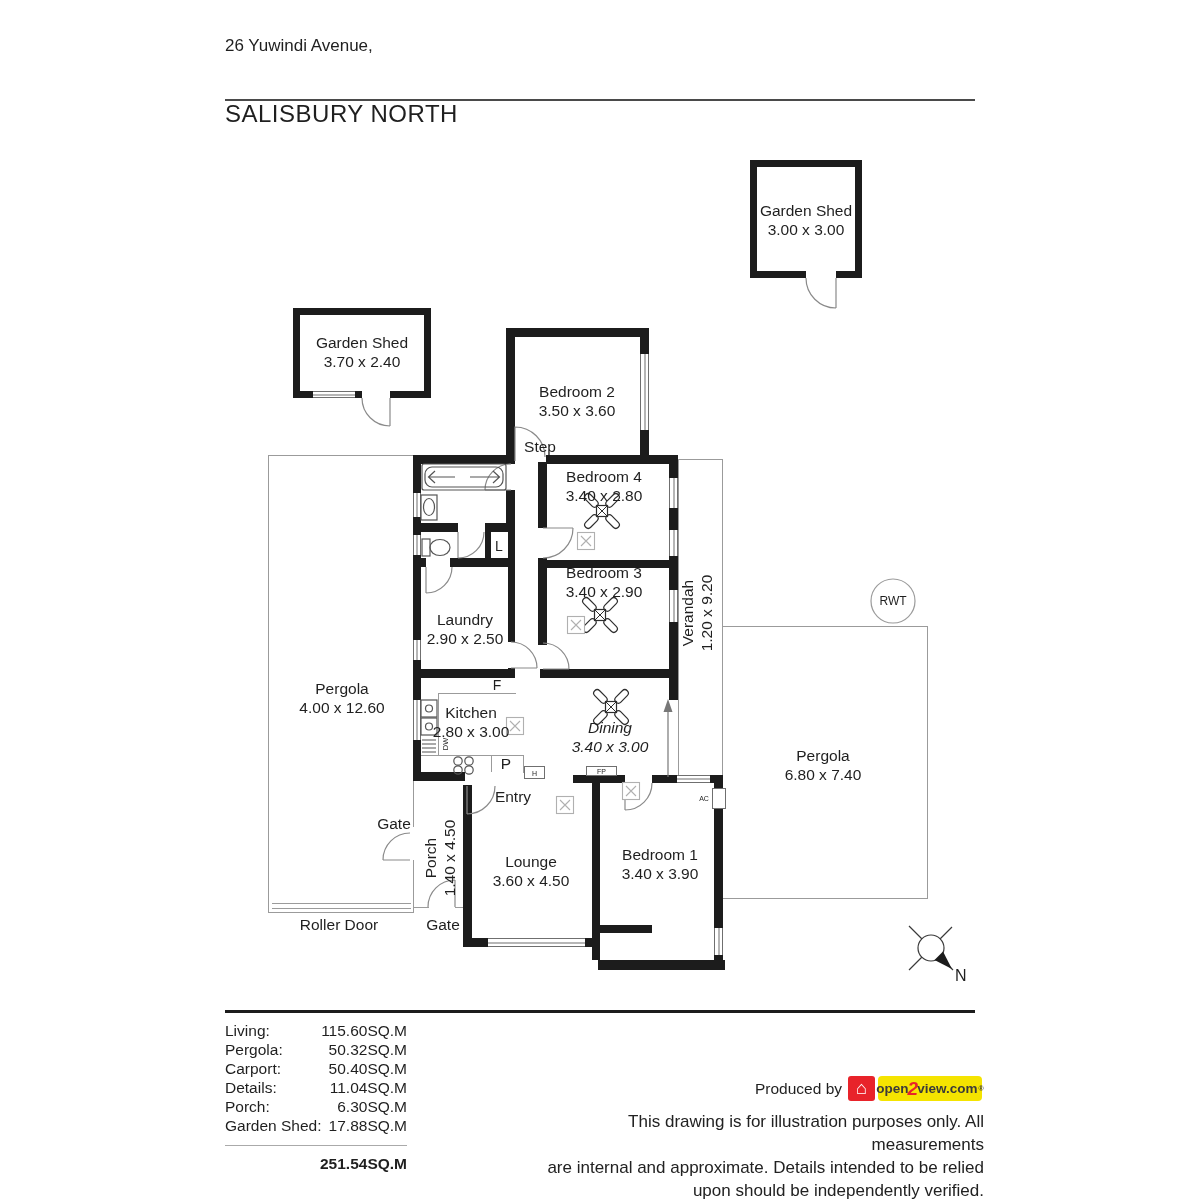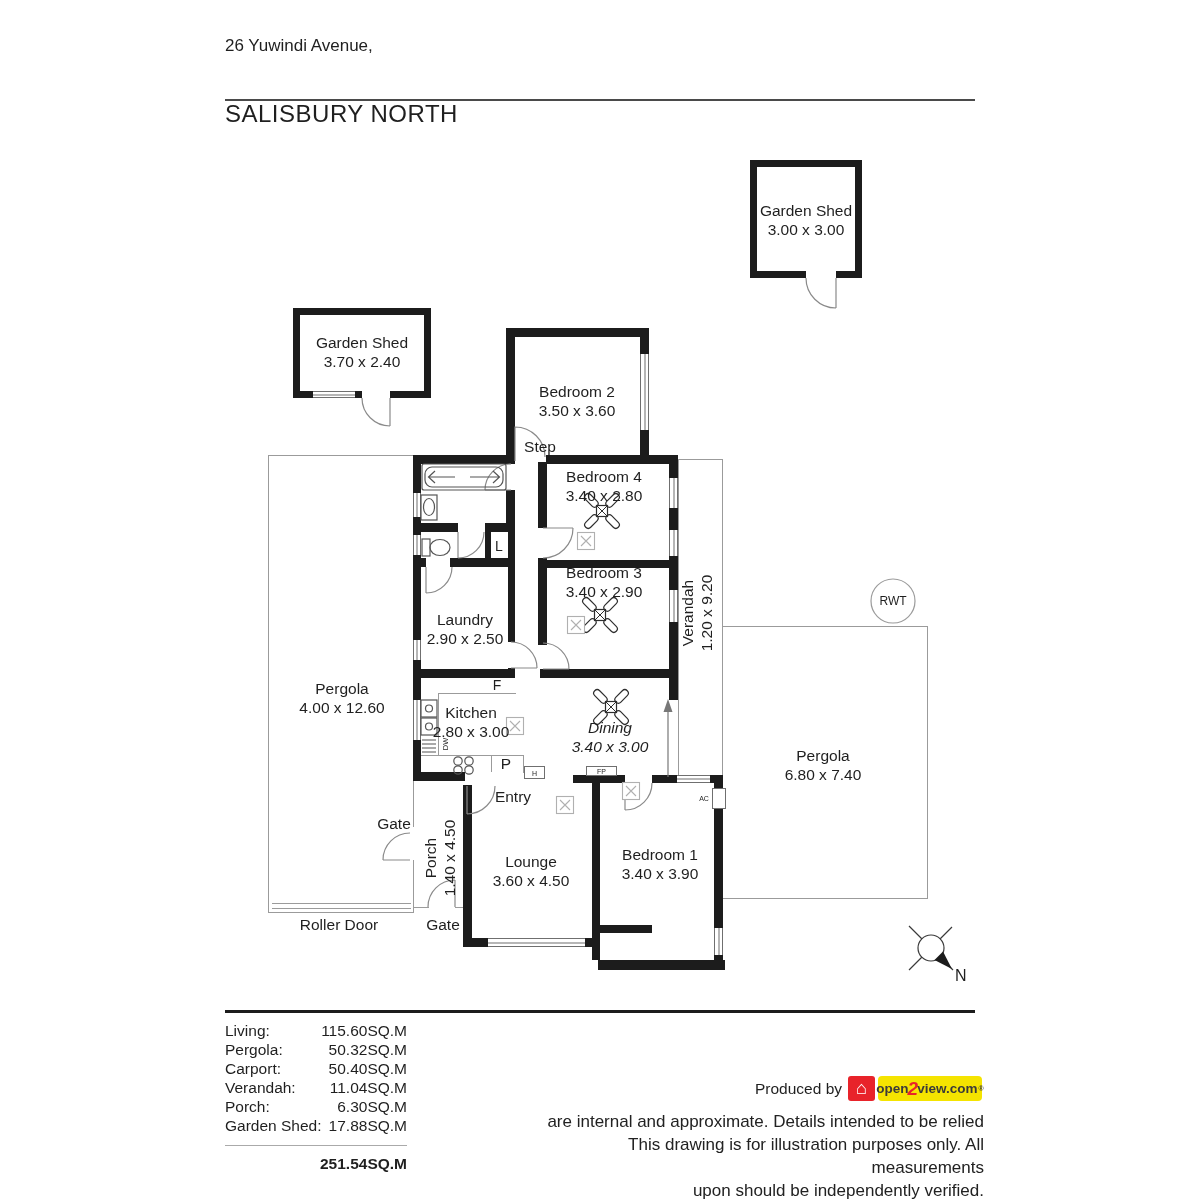--- a/index.html
+++ b/index.html
@@ -316,39 +316,39 @@
   <div class="tag" style="left:893px;top:601px;font-size:12px;">RWT</div>
   <div class="nlab" style="left:955px;top:967px;">N</div>
 
   <div class="t-sep"></div>
   <div class="t-row-label" style="top:1022px;">Living:</div>
   <div class="t-row-value" style="top:1022px;">115.60SQ.M</div>
   <div class="t-row-label" style="top:1041px;">Pergola:</div>
   <div class="t-row-value" style="top:1041px;">50.32SQ.M</div>
   <div class="t-row-label" style="top:1060px;">Carport:</div>
   <div class="t-row-value" style="top:1060px;">50.40SQ.M</div>
-  <div class="t-row-label" style="top:1079px;">Verandah:</div>
+  <div class="t-row-label" style="top:1079px;">Details:</div>
   <div class="t-row-value" style="top:1079px;">11.04SQ.M</div>
   <div class="t-row-label" style="top:1098px;">Porch:</div>
   <div class="t-row-value" style="top:1098px;">6.30SQ.M</div>
   <div class="t-row-label" style="top:1117px;">Garden Shed:</div>
   <div class="t-row-value" style="top:1117px;">17.88SQ.M</div>
   <div class="t-thin"></div>
   <div class="t-total-label">TOTAL:</div>
   <div class="t-total-value">251.54SQ.M</div>
 
   <div class="prodby">Produced by</div>
   <div class="logo-red">
       <span>⌂</span>
     </div>
   <div class="logo-yellow">
     <span>open</span>
       <span class="two">2</span>
       <span>view.com</span>
       <sup>®</sup>
   </div>
   <div class="disc">
+    <div>This drawing is for illustration purposes only. All measurements</div>
     <div>are internal and approximate. Details intended to be relied</div>
-    <div>This drawing is for illustration purposes only. All measurements</div>
     <div>upon should be independently verified.</div>
   </div>
 
 </div>
 
 </body></html>

